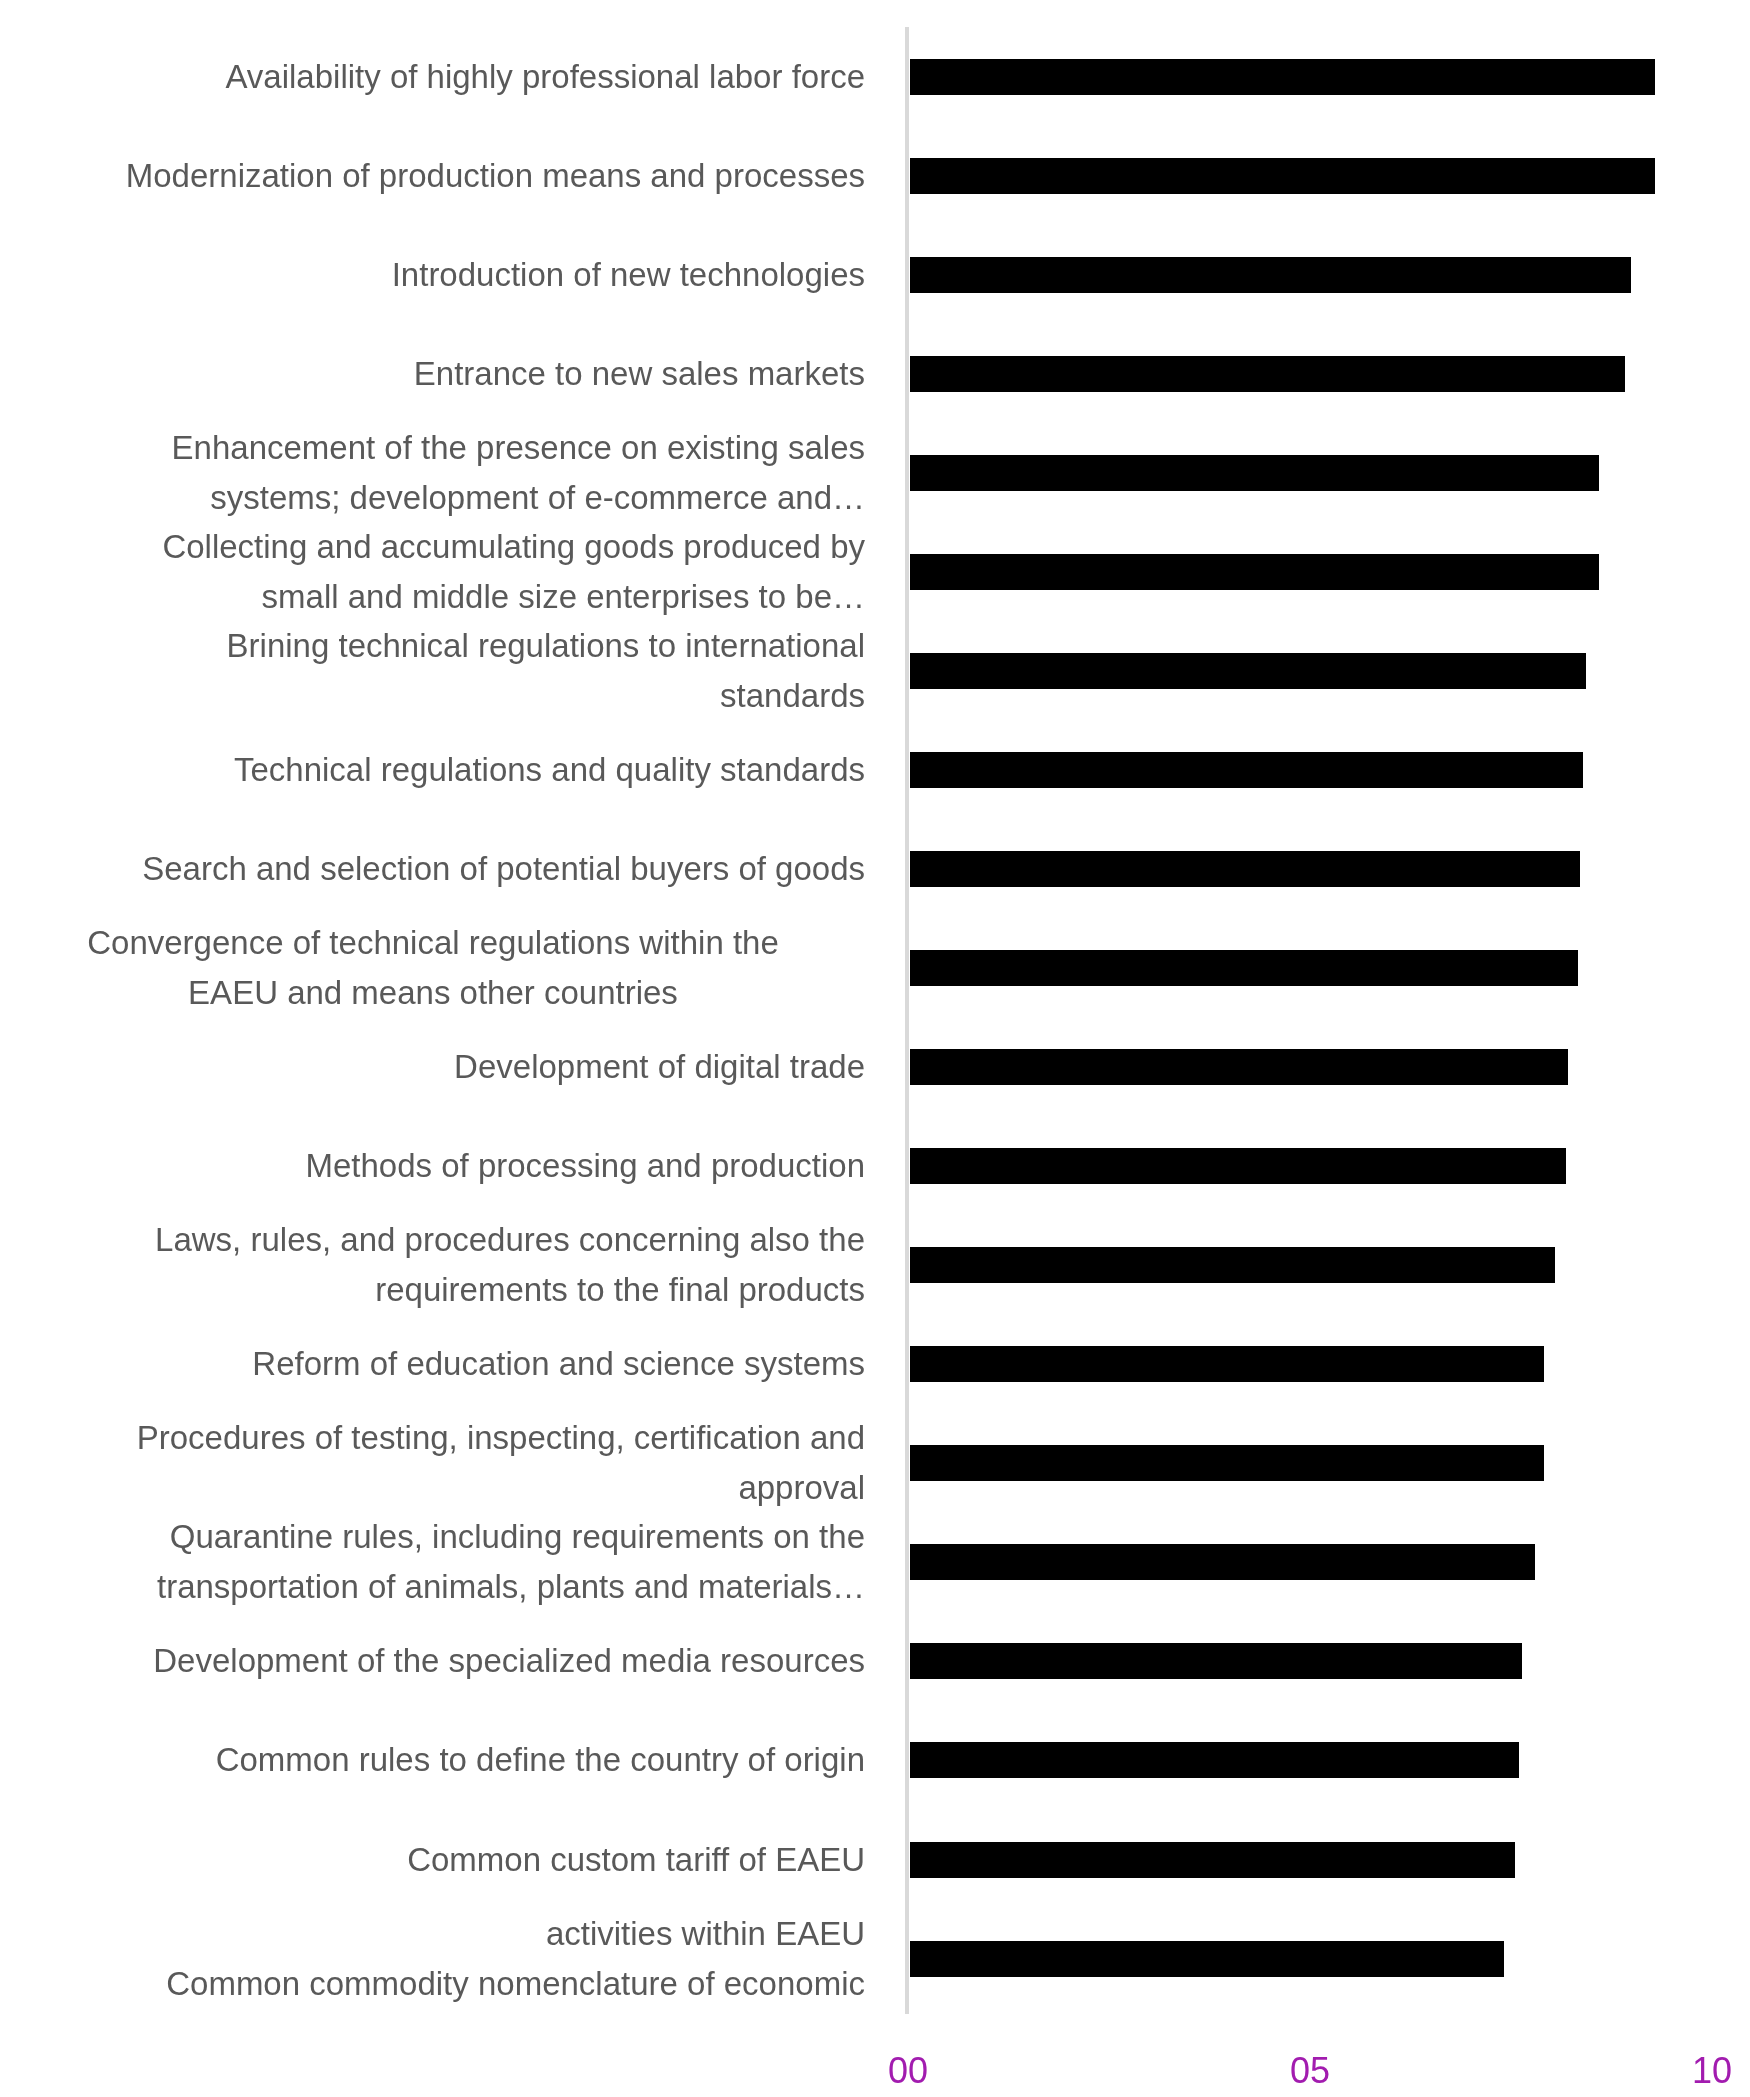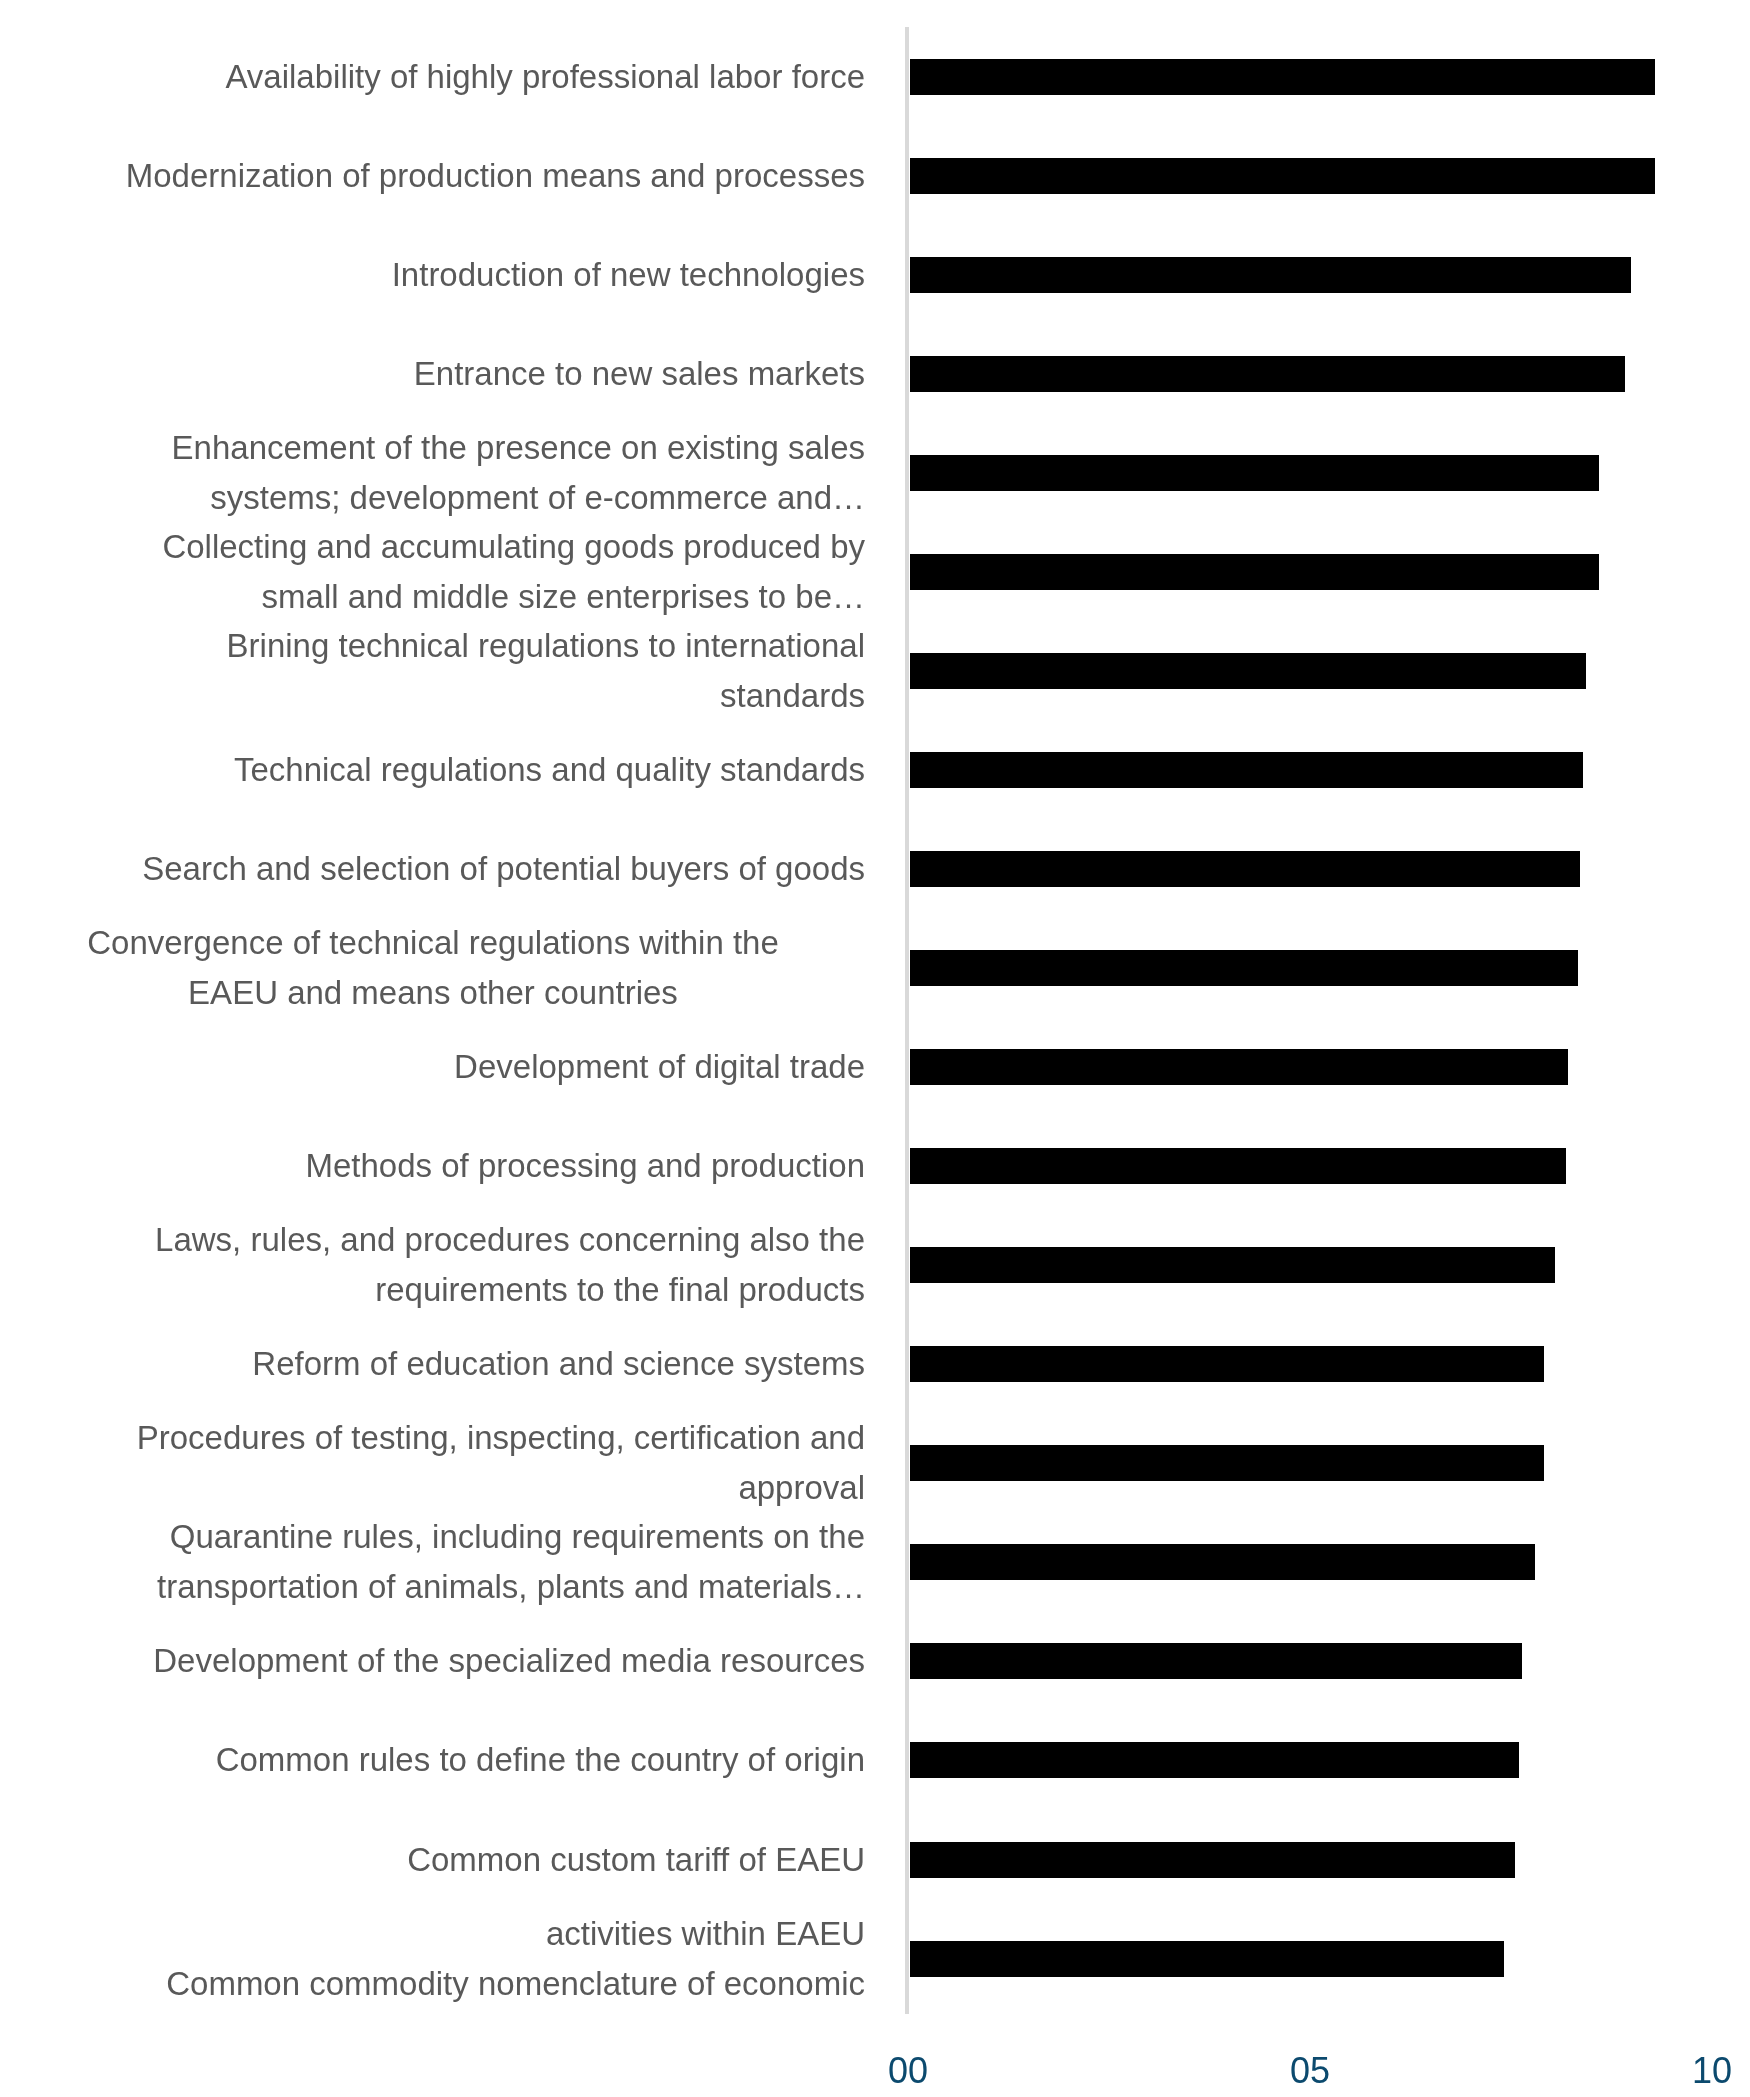--- a/index.html
+++ b/index.html
@@ -5,21 +5,21 @@
   html, body { margin:0; padding:0; background:#ffffff; }
   body { width:1750px; height:2097px; position:relative; overflow:hidden;
          font-family:"Liberation Sans", "DejaVu Sans", sans-serif; }
   #chart { position:absolute; left:0; top:0; width:1750px; height:1652px; }
   .label { position:absolute; right:885px; width:864px; text-align:right;
            color:#595959; font-size:33px; line-height:50px;
            transform:translateY(-50%); white-space:nowrap; }
   .bar { position:absolute; left:910px; height:36px; background:#000000;
          transform:translateY(-50%); }
   .axis { position:absolute; left:905px; top:27px; width:4.2px; height:1987px; background:#d9d9d9; }
-  .tick { position:absolute; top:2050px; color:#0c4a6e; font-size:36px;
+  .tick { position:absolute; top:2050px; color:#a21caf; font-size:36px;
           transform:translateX(-50%); }
 </style>
 </head>
 <body>
 
 <div id="chart">
   <div class="axis"></div>
   <div id="rows">
       <div class="label" style="top: 77px;">
         <div>Availability of highly professional labor force</div>

